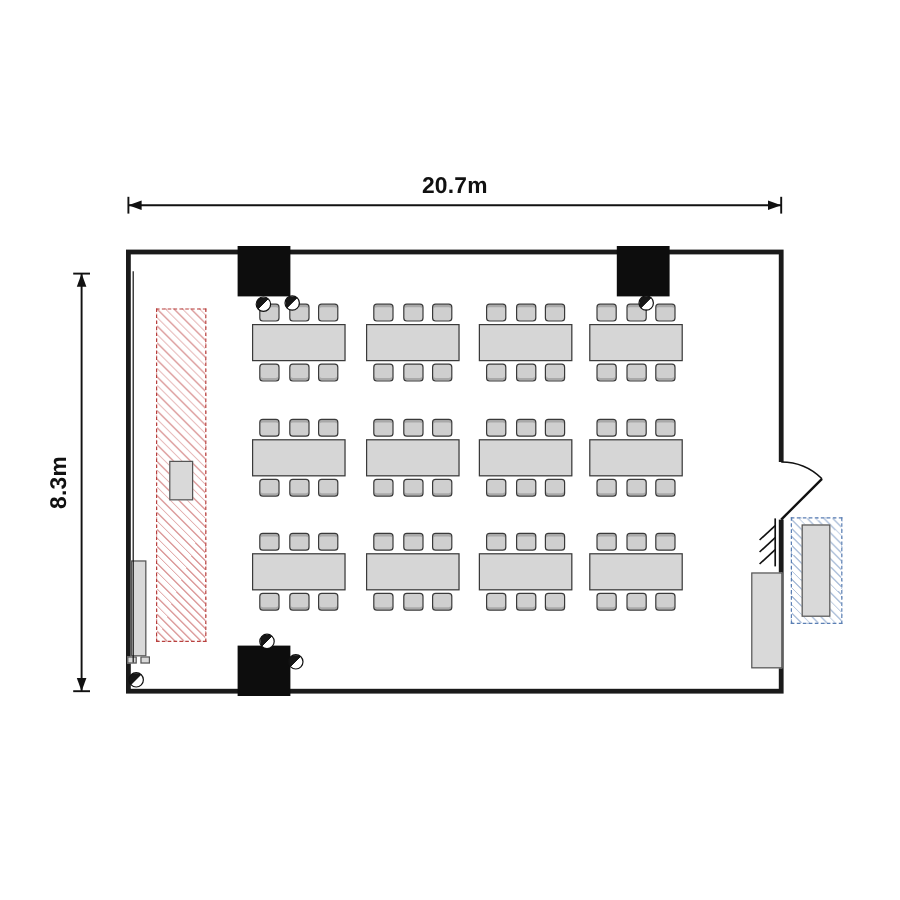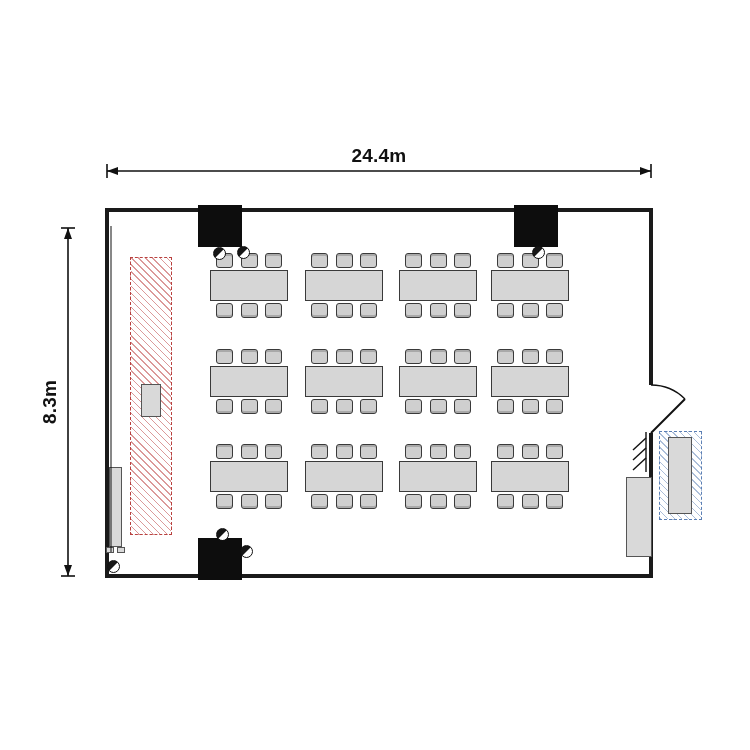--- a/index.html
+++ b/index.html
@@ -147,15 +147,15 @@
       <polygon points="68,228 64,239 72,239" fill="#111111"></polygon>
       <polygon points="68,576 64,565 72,565" fill="#111111"></polygon>
       <line x1="111" y1="226" x2="111" y2="552" stroke="#111111" stroke-width="1"></line>
       <path d="M 651 385 A 48 48 0 0 1 685 399" fill="none" stroke="#111111" stroke-width="1.3"></path>
       <line x1="651" y1="433" x2="685" y2="399" stroke="#111111" stroke-width="2"></line>
       <line x1="646" y1="432" x2="646" y2="472" stroke="#111111" stroke-width="1.4"></line>
       <line x1="646" y1="438" x2="633" y2="450" stroke="#111111" stroke-width="1.4"></line>
       <line x1="646" y1="448" x2="633" y2="460" stroke="#111111" stroke-width="1.4"></line>
       <line x1="646" y1="458" x2="633" y2="470" stroke="#111111" stroke-width="1.4"></line>
     </svg>
-  <div class="dim-label dim-top">24.4m</div>
+  <div class="dim-label dim-top">20.7m</div>
   <div class="dim-label dim-left">8.3m</div>
 </div>
 
 </body></html>

